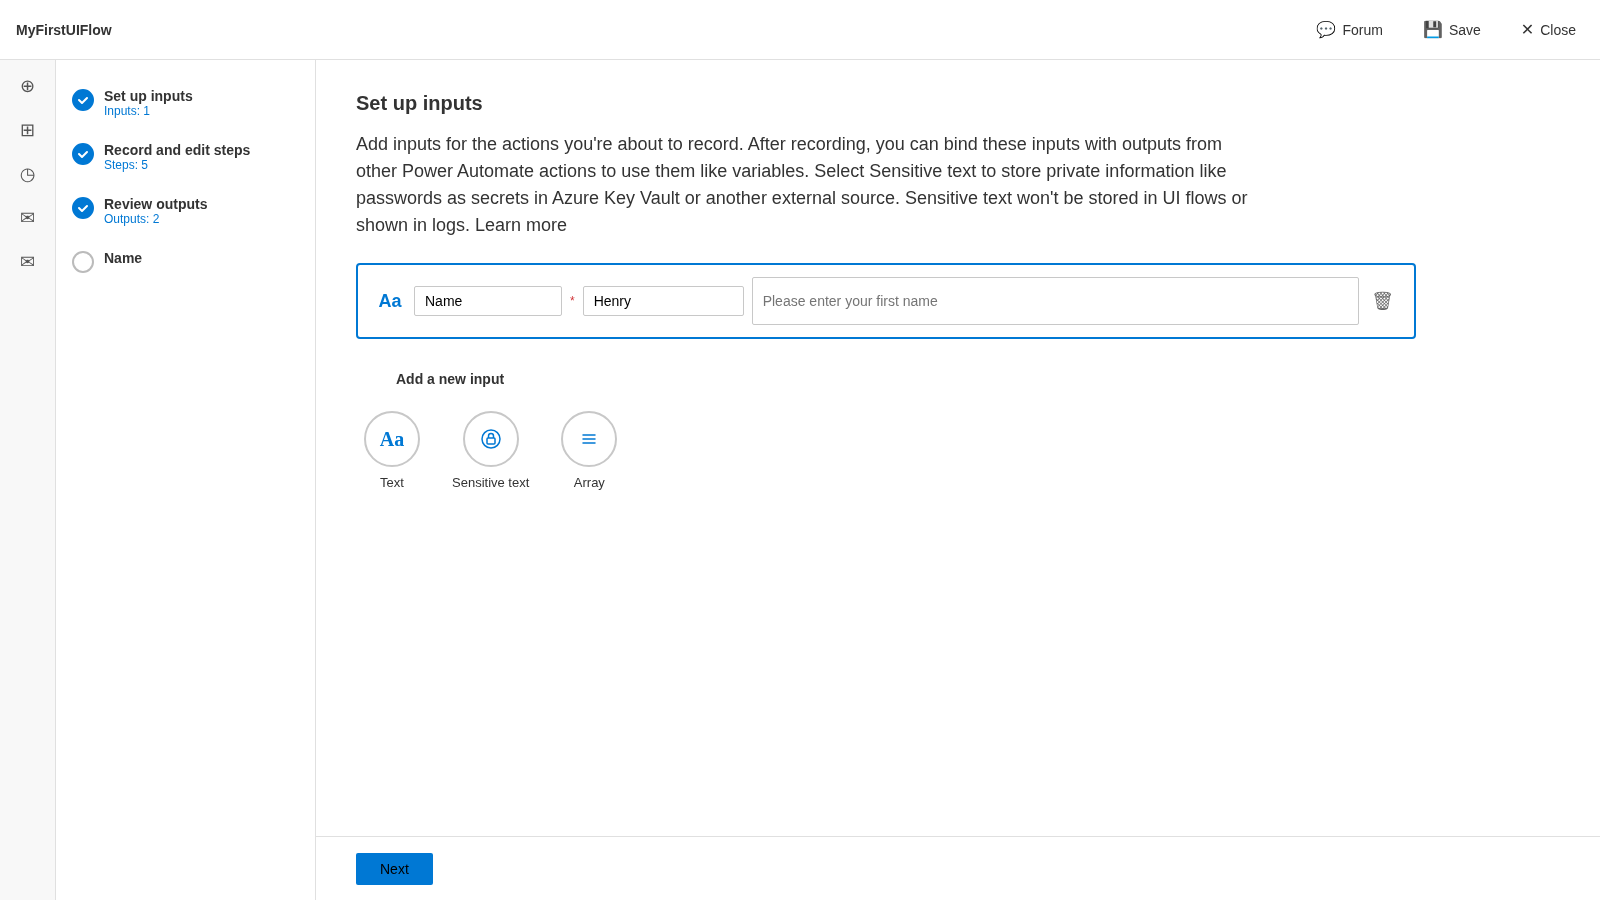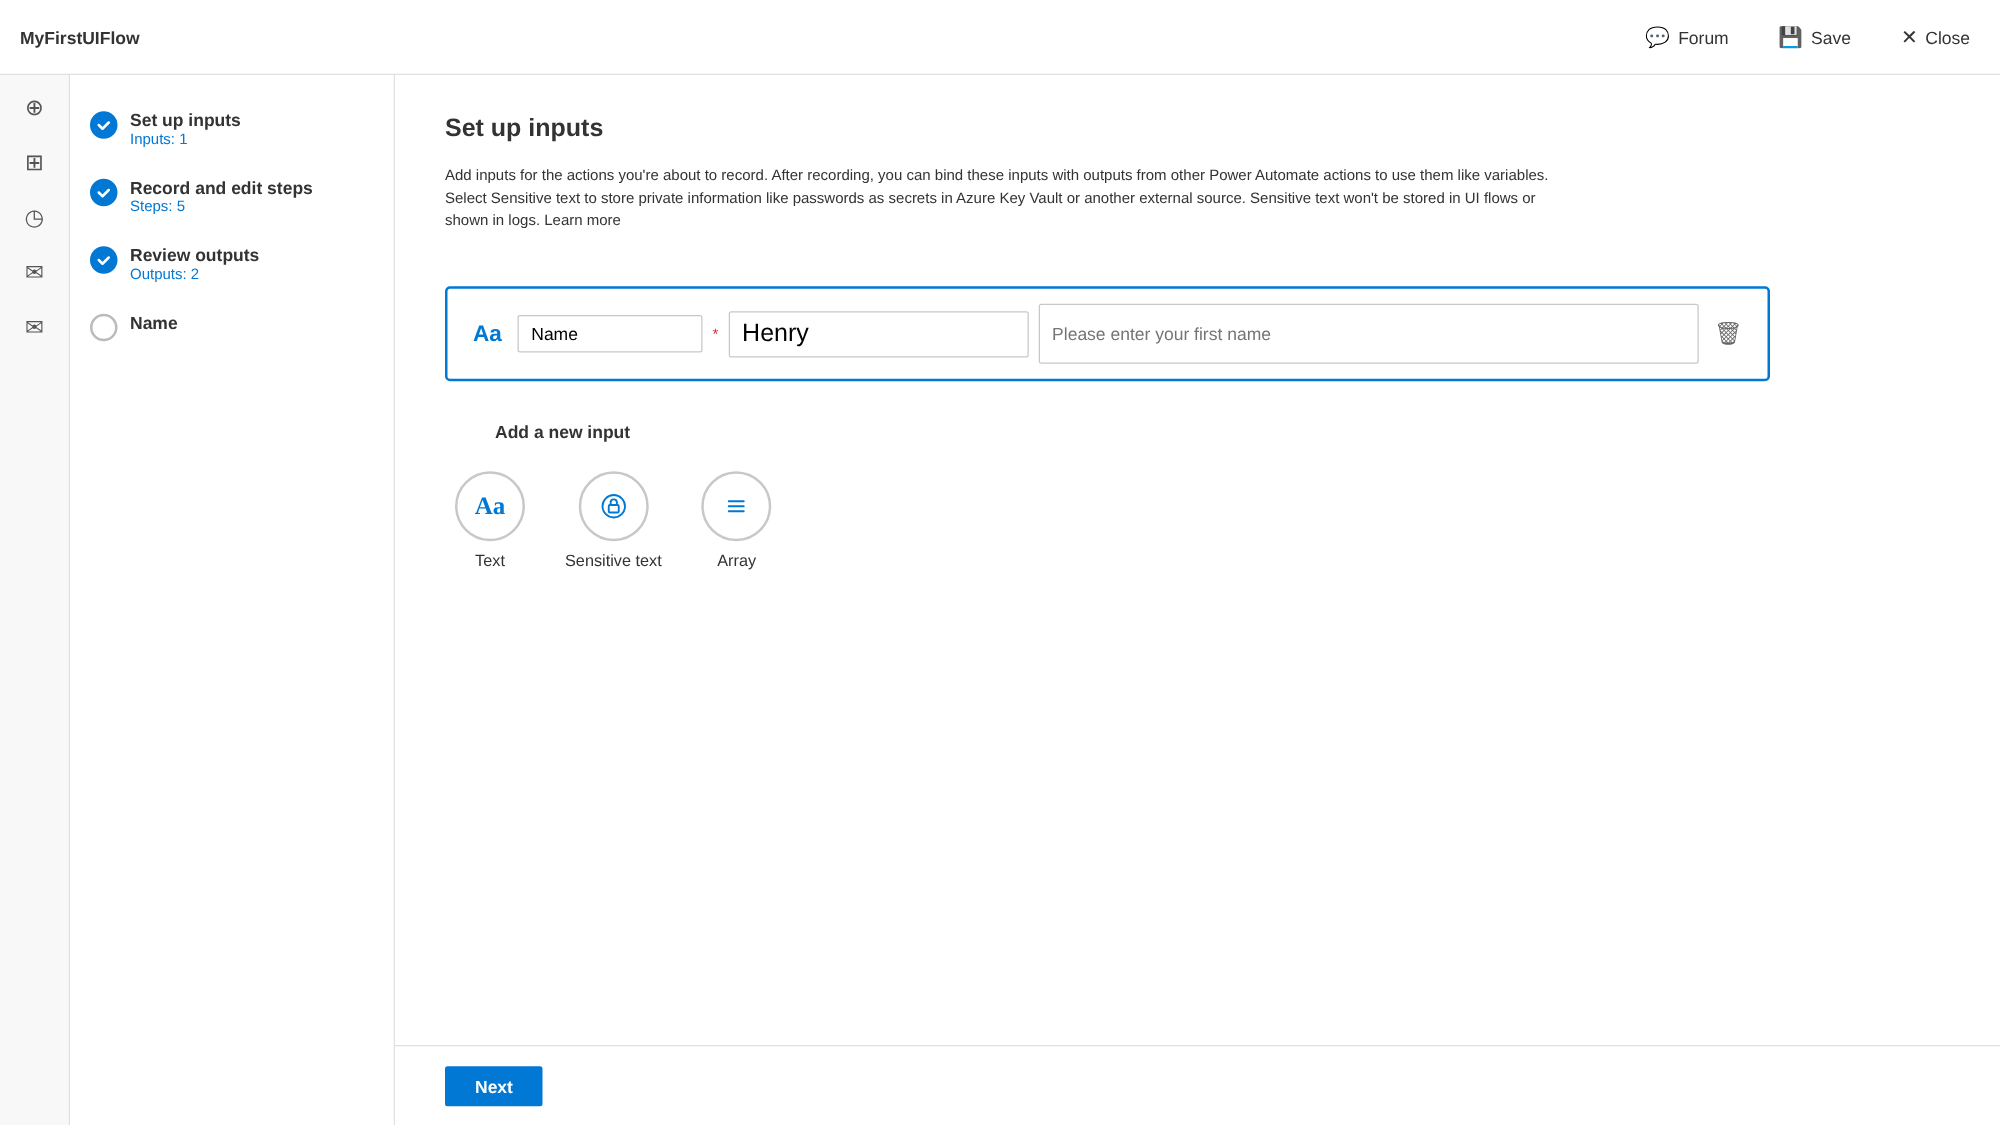--- a/index.html
+++ b/index.html
@@ -132,24 +132,24 @@
       padding: 32px 40px;
       overflow-y: auto;
     }
     .page-title {
       font-size: 20px;
       font-weight: 600;
       color: #333;
       margin-bottom: 16px;
     }
     .description {
-      font-size: 12px;
+      font-size: 18px;
       color: #333;
       line-height: 1.5;
-      margin-bottom: 44px;
+      margin-bottom: 24px;
       max-width: 900px;
     }
 
     
     .input-row-container {
       border: 2px solid #0078d4;
       border-radius: 4px;
       padding: 12px 16px;
       display: flex;
       align-items: center;
@@ -177,25 +177,25 @@
       font-size: 14px;
       outline: none;
       flex-shrink: 0;
     }
     .required-star {
       color: #d13438;
       font-size: 12px;
       flex-shrink: 0;
     }
     .input-value-field {
-      width: 240px;
+      width: 161px;
       padding: 6px 10px;
       border: 1px solid #c8c8c8;
       border-radius: 2px;
-      font-size: 20px;
+      font-size: 14px;
       outline: none;
       flex-shrink: 0;
     }
     .input-placeholder-field {
       flex: 1;
       padding: 15px 10px;
       border: 1px solid #c8c8c8;
       border-radius: 2px;
       font-size: 14px;
       outline: none;
@@ -255,26 +255,26 @@
       height: 64px;
       border-top: 1px solid #e0e0e0;
       display: flex;
       align-items: center;
       padding: 0 40px;
       background: #fff;
       flex-shrink: 0;
     }
     .next-btn {
       background: #0078d4;
-      color: #ffffff;
+      color: #000000;
       border: none;
       border-radius: 2px;
       padding: 8px 24px;
       font-size: 14px;
-      font-weight: 700;
+      font-weight: 400;
       cursor: pointer;
     }
 
     
     .checkmark {
       width: 12px;
       height: 12px;
       display: inline-block;
     }
   </style>

